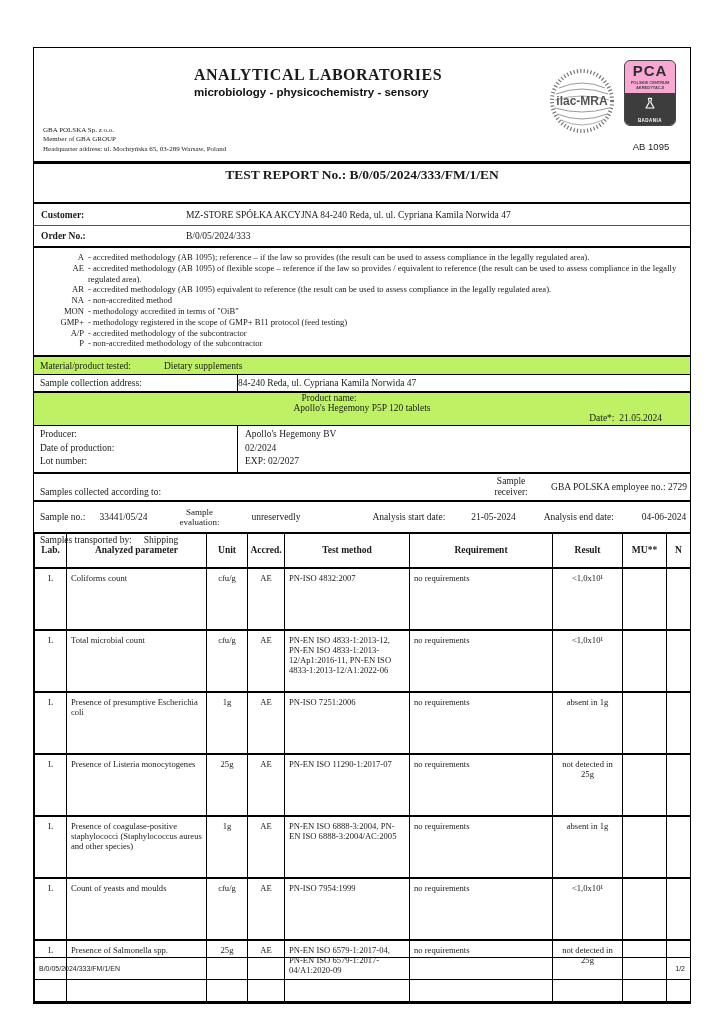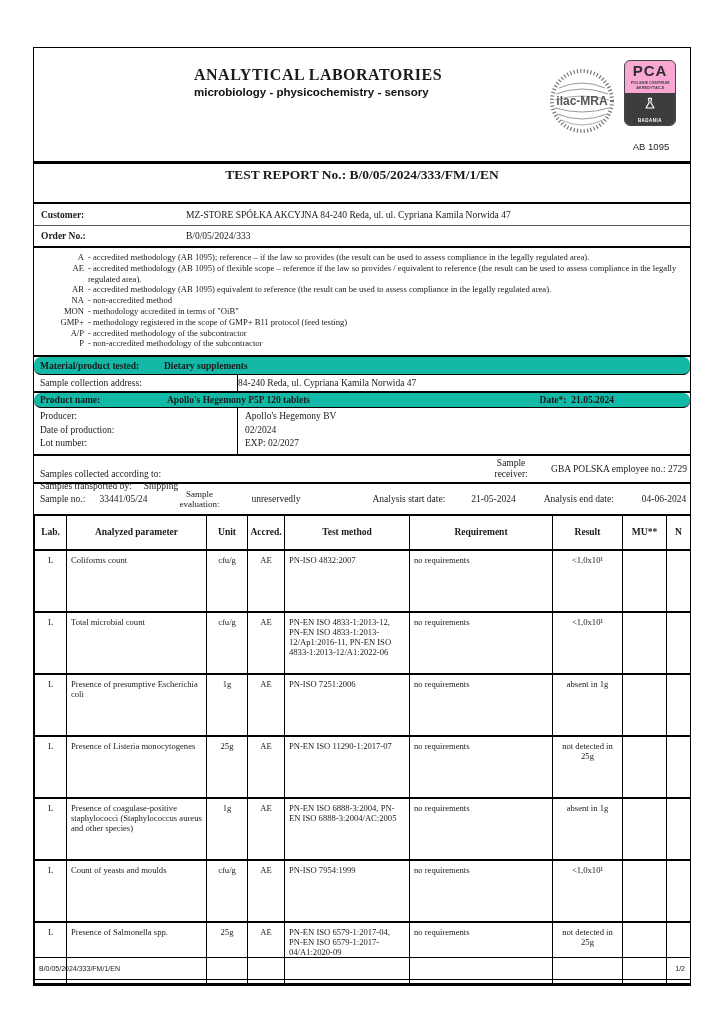--- a/index.html
+++ b/index.html
@@ -33,35 +33,35 @@
   .cust-label { width:152px; padding-left:7px; font-weight:bold; }
   .cust-sec { border-bottom:2px solid #000; }
 
   
   .legend-sec { padding:4px 0 6px; font-size:8.6px; line-height:10.8px; border-bottom:2px solid #000; }
   .legend-item { display:flex; }
   .legend-code { width:50px; text-align:right; flex:none; }
   .legend-text { flex:1; padding-left:4px; padding-right:8px; }
 
   
-  .bar-gray { background:#14b8a6; display:flex; align-items:center; height:18px; font-weight:bold; font-size:9.5px; border-bottom:1px solid #000;border-radius:7px; }
+  .bar-gray { background:#bef264; display:flex; align-items:center; height:18px; font-weight:normal; font-size:9.5px; border-bottom:1px solid #000; }
   .bar-gray .lbl { padding-left:6px; }
   .mat-lbl { width:130px; }
   .prod-lbl { width:133px; }
   .addr-row { display:flex; align-items:center; height:18px; font-size:9.5px; border-bottom:2px solid #000; }
   .addr-lbl { width:203px; padding-left:6px; }
   .addr-val { flex:1; border-left:1px solid #000; align-self:stretch; display:flex; align-items:center; }
-  .product-bar { border-bottom:1px solid #000; height:15px; }
-  .date-right { margin-left:auto; margin-right:76px; }
+  .product-bar { border-bottom:1px solid #000; height:33px;flex-direction:column; }
+  .date-right { margin-left:auto; margin-right:28px; }
   .producer-block { display:flex; border-bottom:2px solid #000; font-size:9.5px; }
   .producer-labels { width:203px; padding:2px 0 3px 6px; line-height:13.5px; }
   .producer-values { flex:1; border-left:1px solid #000; padding:2px 0 3px 7px; line-height:13.5px; }
   .samples-block { display:flex; border-bottom:2px solid #000; font-size:9.5px; height:28px; }
   .samples-left { padding:12px 0 0 6px; line-height:12px; flex:1; }
-  .transported-val { display:inline-block; margin-left:12px; }
+  .transported-val { display:inline-block; margin-left:12px;margin-top:36px; }
   .receiver-lbl { width:52px; text-align:center; line-height:11px; align-self:center; }
   .receiver-val { align-self:center; margin-left:14px; margin-right:3px; }
   .sample-row { display:flex; align-items:center; height:30px; font-size:9.5px; }
   .eval-lbl { width:56px; text-align:center; line-height:10px; font-size:9px; }
 
   
   table.results { width:100%; border-collapse:collapse; border-top:2px solid #000; font-size:8.6px; table-layout:fixed; }
   table.results th { border:1px solid #000; border-bottom:2px solid #000; font-size:9.5px; height:35px; text-align:center; }
   table.results td { border:1px solid #000; border-bottom:2px solid #000; vertical-align:top; padding:4px 4px 2px; }
   table.results tr.r-row { height:62px; }
@@ -73,20 +73,25 @@
 </style>
 </head>
 <body>
 
 <div class="page-frame">
 
   <div class="header-sec">
     <div class="center-title">
       <div class="main">ANALYTICAL LABORATORIES</div>
       <div class="sub">microbiology  -  physicochemistry  -  sensory</div>
+    </div>
+    <div class="company-lines">
+      <div>GBA POLSKA Sp. z o.o.</div>
+      <div>Member of GBA GROUP</div>
+      <div>Headquarter address: ul. Mochtyńska 65, 03-289 Warsaw, Poland</div>
     </div>
     <svg class="ilac-seal" width="66" height="66" viewBox="0 0 66 66">
       <circle cx="33" cy="33" r="30" fill="none" stroke="#777" stroke-width="4" stroke-dasharray="1.2,2.2"></circle>
       <path d="M10,20 Q33,10 56,20" fill="none" stroke="#999" stroke-width="1"></path>
       <path d="M7,26 Q33,16 59,26" fill="none" stroke="#999" stroke-width="1"></path>
       <path d="M6,32 Q33,24 60,32" fill="none" stroke="#aaa" stroke-width="1"></path>
       <path d="M6,40 Q33,48 60,40" fill="none" stroke="#999" stroke-width="1"></path>
       <path d="M8,46 Q33,56 58,46" fill="none" stroke="#999" stroke-width="1"></path>
       <path d="M12,52 Q33,62 54,52" fill="none" stroke="#aaa" stroke-width="1"></path>
       <text x="33" y="37" text-anchor="middle" class="ilac-text">ilac-MRA</text>

